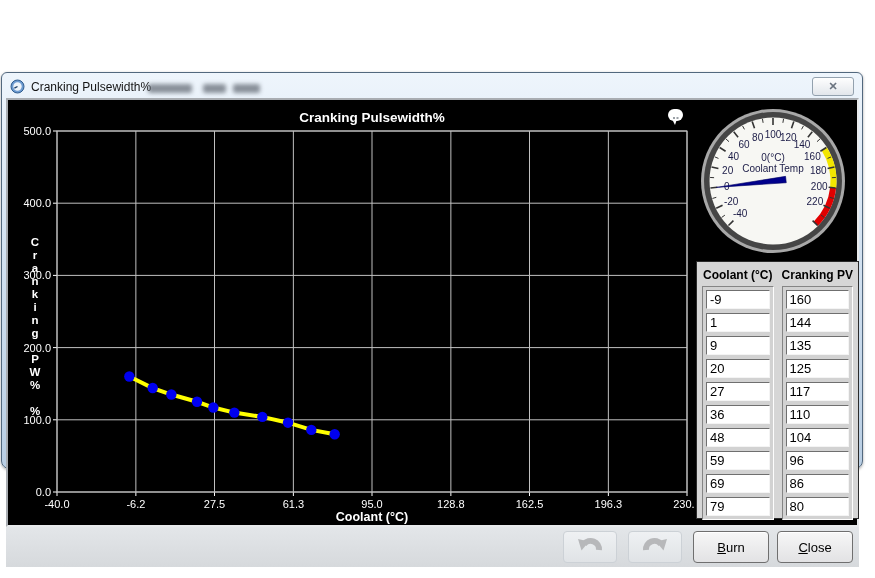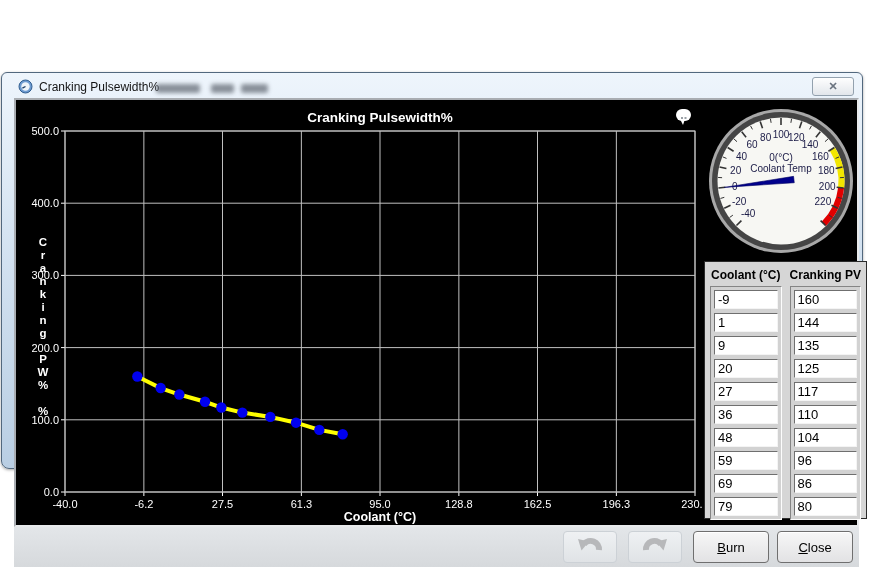--- a/index.html
+++ b/index.html
@@ -1,21 +1,21 @@
 <!DOCTYPE html>
 <html><head>
 <meta charset="utf-8">
 <style>
   html,body{margin:0;padding:0;}
   body{width:875px;height:578px;background:#ffffff;position:relative;overflow:hidden;
        font-family:"Liberation Sans",sans-serif;}
   .window{position:absolute;left:1px;top:72px;width:862px;height:397px;box-sizing:border-box;
           border:1px solid #52687e;border-radius:6px 6px 8px 8px;
           background:linear-gradient(180deg,#eef5fc 0%,#d6e4f2 40%,#b9cee3 100%);
-          padding:2px 3px 3px 12px;box-shadow:0 1px 3px rgba(0,0,0,.35);}
+          padding:2px 3px 3px 4px;box-shadow:0 1px 3px rgba(0,0,0,.35);}
   .titlebar{height:23px;display:flex;align-items:center;padding:0 4px;position:relative;}
   .title-text{font-size:12px;color:#141414;margin-left:6px;}
   .smudge{position:absolute;top:9px;height:9px;background:#5f6670;opacity:.7;
           filter:blur(2px);border-radius:2px;}
   .close-btn{position:absolute;right:5px;top:2px;width:40px;height:17px;
           border:1px solid #93a1ae;border-radius:3px;display:flex;align-items:center;justify-content:center;
           background:linear-gradient(#fefefe,#e2e6eb);color:#6b7480;font-size:11px;font-weight:bold;
           cursor:default;}
   .content{position:relative;height:429px;background:#000;box-sizing:border-box;
           border:2px solid;border-color:#a9adb2 #e8eaec #e8eaec #a9adb2;}

